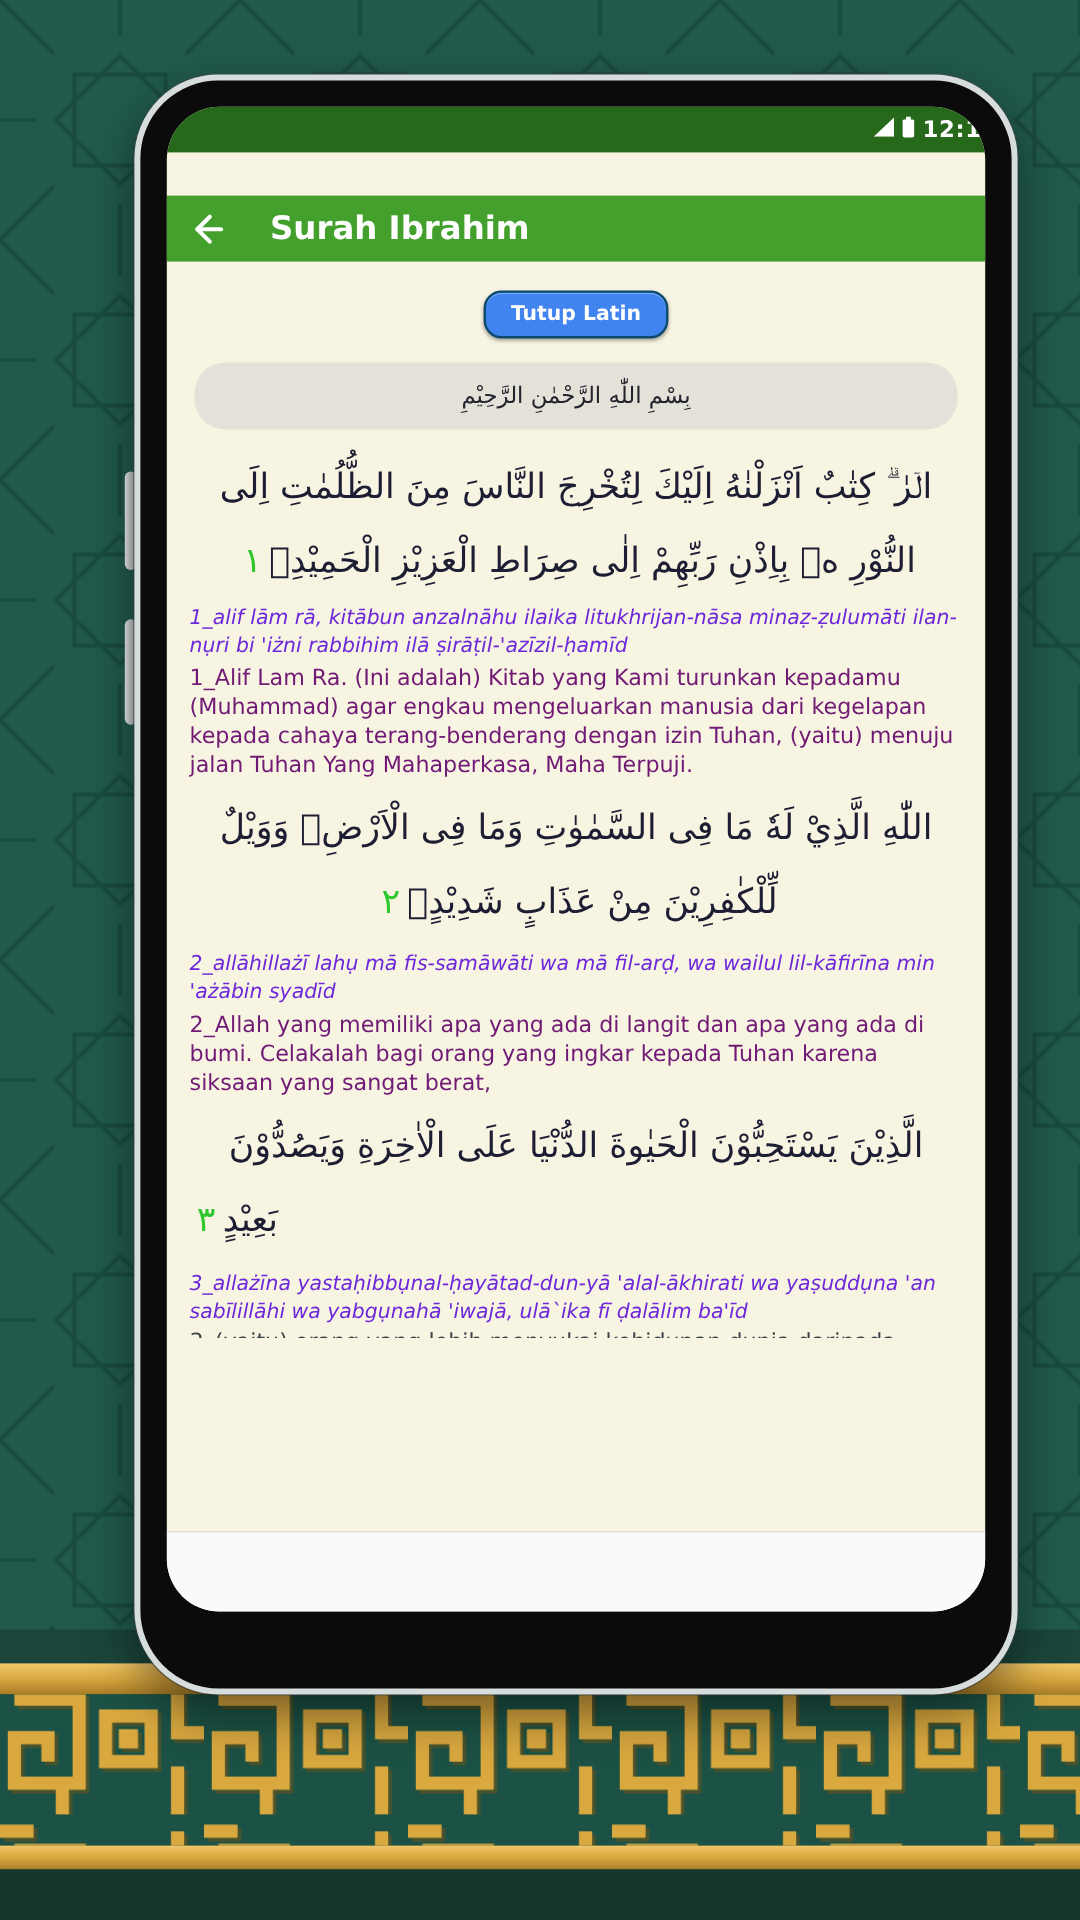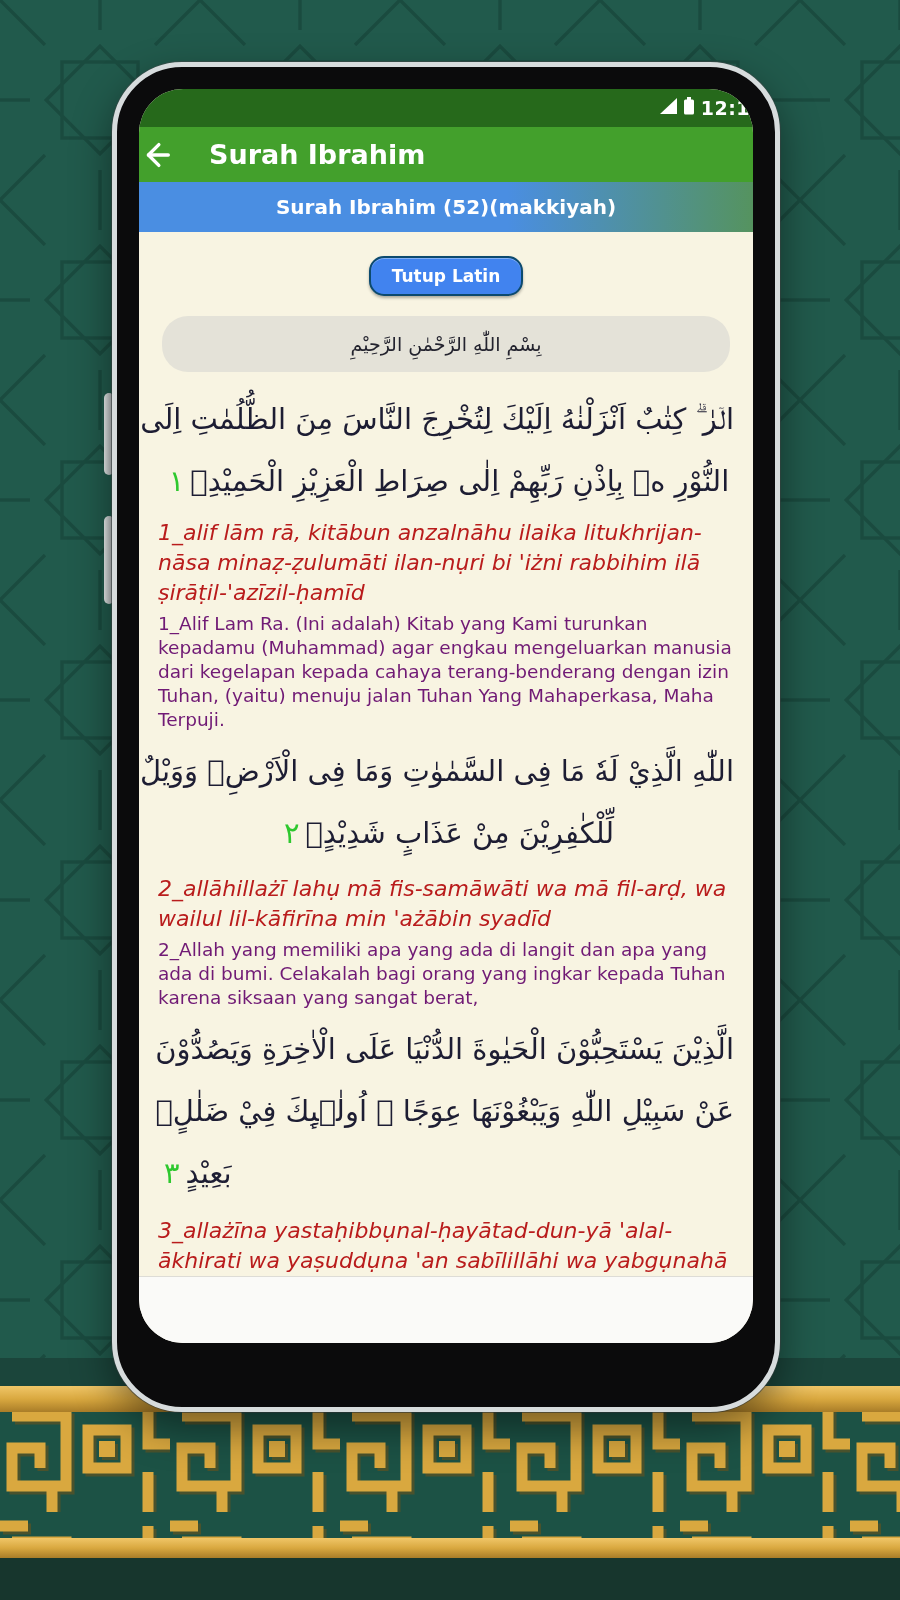--- a/index.html
+++ b/index.html
@@ -12,40 +12,40 @@
   
   .bg-pattern { position:absolute; top:0; left:0; z-index:0; }
 
   
   .deco-zone { position:absolute; top:1358px; left:0; width:900px; height:242px;
     background:#1b453b; z-index:1; }
   .deco-zone svg { position:absolute; top:28px; left:0; }
   .deco-under { position:absolute; top:200px; left:0; width:100%; height:42px; background:#17362d; }
 
   
-  .phone { position:absolute; top:62px; left:112px; width:668px; height:1350px; z-index:2;
+  .phone { position:absolute; top:62px; left:112px; width:736px; height:1350px; z-index:2;
     background:#0b0b0c; border:5px solid #d7dcdd; border-radius:70px; box-sizing:border-box;
     box-shadow:0 16px 40px rgba(0,0,0,0.45), 0 0 0 1px rgba(70,80,80,.6); }
   .side-btn { position:absolute; left:104px; width:10px; border-radius:5px; z-index:1;
     background:linear-gradient(90deg,#eef2f2,#9aa0a2); }
   .side-btn.one { top:393px; height:82px; }
   .side-btn.two { top:516px; height:88px; }
 
   .screen { position:absolute; top:22px; left:22px; right:22px; bottom:64px;
     border-radius:44px; overflow:hidden; background:#f8f4e2;
     display:flex; flex-direction:column; }
 
   
   .status-bar { flex:0 0 38px; background:#26691b; display:flex; align-items:center;
     justify-content:flex-end; gap:7px; padding-right:3px; color:#fff; }
   .time { font-size:19px; font-weight:700; letter-spacing:.5px; }
 
   
   .app-bar { flex:0 0 55px; background:#43a02c; display:flex; align-items:center;
-    gap:36px; }
+    padding-left:16px; gap:36px;margin-top:36px; }
   .app-title { color:#fff; font-size:27px; font-weight:700; }
 
   
   .banner { flex:0 0 50px; display:flex; align-items:center; justify-content:center;
     background:linear-gradient(90deg,#4a8ee2 0%, #4a8ee2 60%, #55935f 100%); }
   .banner-label { color:#fff; font-size:20px; font-weight:700; }
 
   
   .content { flex:1 1 auto; padding:0 19px; overflow:hidden; }
 
@@ -56,21 +56,21 @@
 
   .bismillah { margin:20px 4px 0; background:#e4e2d8; border-radius:26px; height:56px;
     display:flex; align-items:center; justify-content:center;
     font-size:19px; color:#23232e; direction:rtl; }
 
   .arabic { direction:rtl; font-size:29px; color:#1d1d33; }
   .a-line { text-align:center; line-height:62px; white-space:nowrap; }
   .a-line.left { text-align:left; }
   .vnum { color:#2ec82e; padding:0 6px; }
 
-  .latin { font-style:italic; color:#b91c1c; font-size:22px; line-height:1.36; }
+  .latin { font-style:italic; color:#6d28d9; font-size:17px; line-height:1.36; }
   .trans { color:#701a75; font-size:18.5px; line-height:1.3; }
 
   .mt4{margin-top:4px} .mt6{margin-top:6px} .mt8{margin-top:8px} .mt10{margin-top:10px}
   .mt12{margin-top:12px} .mt16{margin-top:16px}
 
   .clip-line { height:8px; overflow:hidden; color:#3b4248; font-size:18.5px;
     line-height:24px; margin-top:2px; }
 
   .bottom-white { flex:0 0 66px; background:#fafaf8; border-top:1px solid #dddcd6; }
 </style>
@@ -153,23 +153,20 @@
     <div class="app-bar">
       <span style="display:flex;align-items:center;cursor:pointer;">
         <svg width="34" height="34" viewBox="0 0 36 36" fill="none">
           <path d="M21 7 L10 18 L21 29" stroke="#ffffff" stroke-width="3.6" stroke-linecap="round" stroke-linejoin="round"></path>
           <line x1="10" y1="18" x2="31" y2="18" stroke="#ffffff" stroke-width="3.6" stroke-linecap="round"></line>
         </svg>
       </span>
       <span class="app-title">Surah Ibrahim</span>
     </div>
 
-    <div class="banner">
-      <span class="banner-label">Surah Ibrahim (52)(makkiyah)</span>
-    </div>
 
     <div class="content">
 
       <div class="button-row">
         <button class="pill">Tutup Latin</button>
       </div>
 
       <div class="bismillah">
         <span>بِسْمِ اللّٰهِ الرَّحْمٰنِ الرَّحِيْمِ</span>
       </div>
@@ -187,21 +184,20 @@
         <div class="a-line">اللّٰهِ الَّذِيْ لَهٗ مَا فِى السَّمٰوٰتِ وَمَا فِى الْاَرْضِۗ وَوَيْلٌ</div>
         <div class="a-line">
           <span>لِّلْكٰفِرِيْنَ مِنْ عَذَابٍ شَدِيْدٍۙ</span><span class="vnum">٢</span>
         </div>
       </div>
       <div class="latin mt10">2_allāhillażī lahụ mā fis-samāwāti wa mā fil-arḍ, wa wailul lil-kāfirīna min 'ażābin syadīd</div>
       <div class="trans mt4">2_Allah yang memiliki apa yang ada di langit dan apa yang ada di bumi. Celakalah bagi orang yang ingkar kepada Tuhan karena siksaan yang sangat berat,</div>
 
       <div class="arabic mt8">
         <div class="a-line">الَّذِيْنَ يَسْتَحِبُّوْنَ الْحَيٰوةَ الدُّنْيَا عَلَى الْاٰخِرَةِ وَيَصُدُّوْنَ</div>
-        <div class="a-line">عَنْ سَبِيْلِ اللّٰهِ وَيَبْغُوْنَهَا عِوَجًا ۗ اُولٰۤىِٕكَ فِيْ ضَلٰلٍۢ</div>
         <div class="a-line left">
           <span>بَعِيْدٍ</span><span class="vnum">٣</span>
         </div>
       </div>
       <div class="latin mt12">3_allażīna yastaḥibbụnal-ḥayātad-dun-yā 'alal-ākhirati wa yaṣuddụna 'an sabīlillāhi wa yabgụnahā 'iwajā, ulā`ika fī ḍalālim ba'īd</div>
       <div class="clip-line">3_(yaitu) orang yang lebih menyukai kehidupan dunia daripada akhirat</div>
 
     </div>
 
     <div class="bottom-white"></div>

